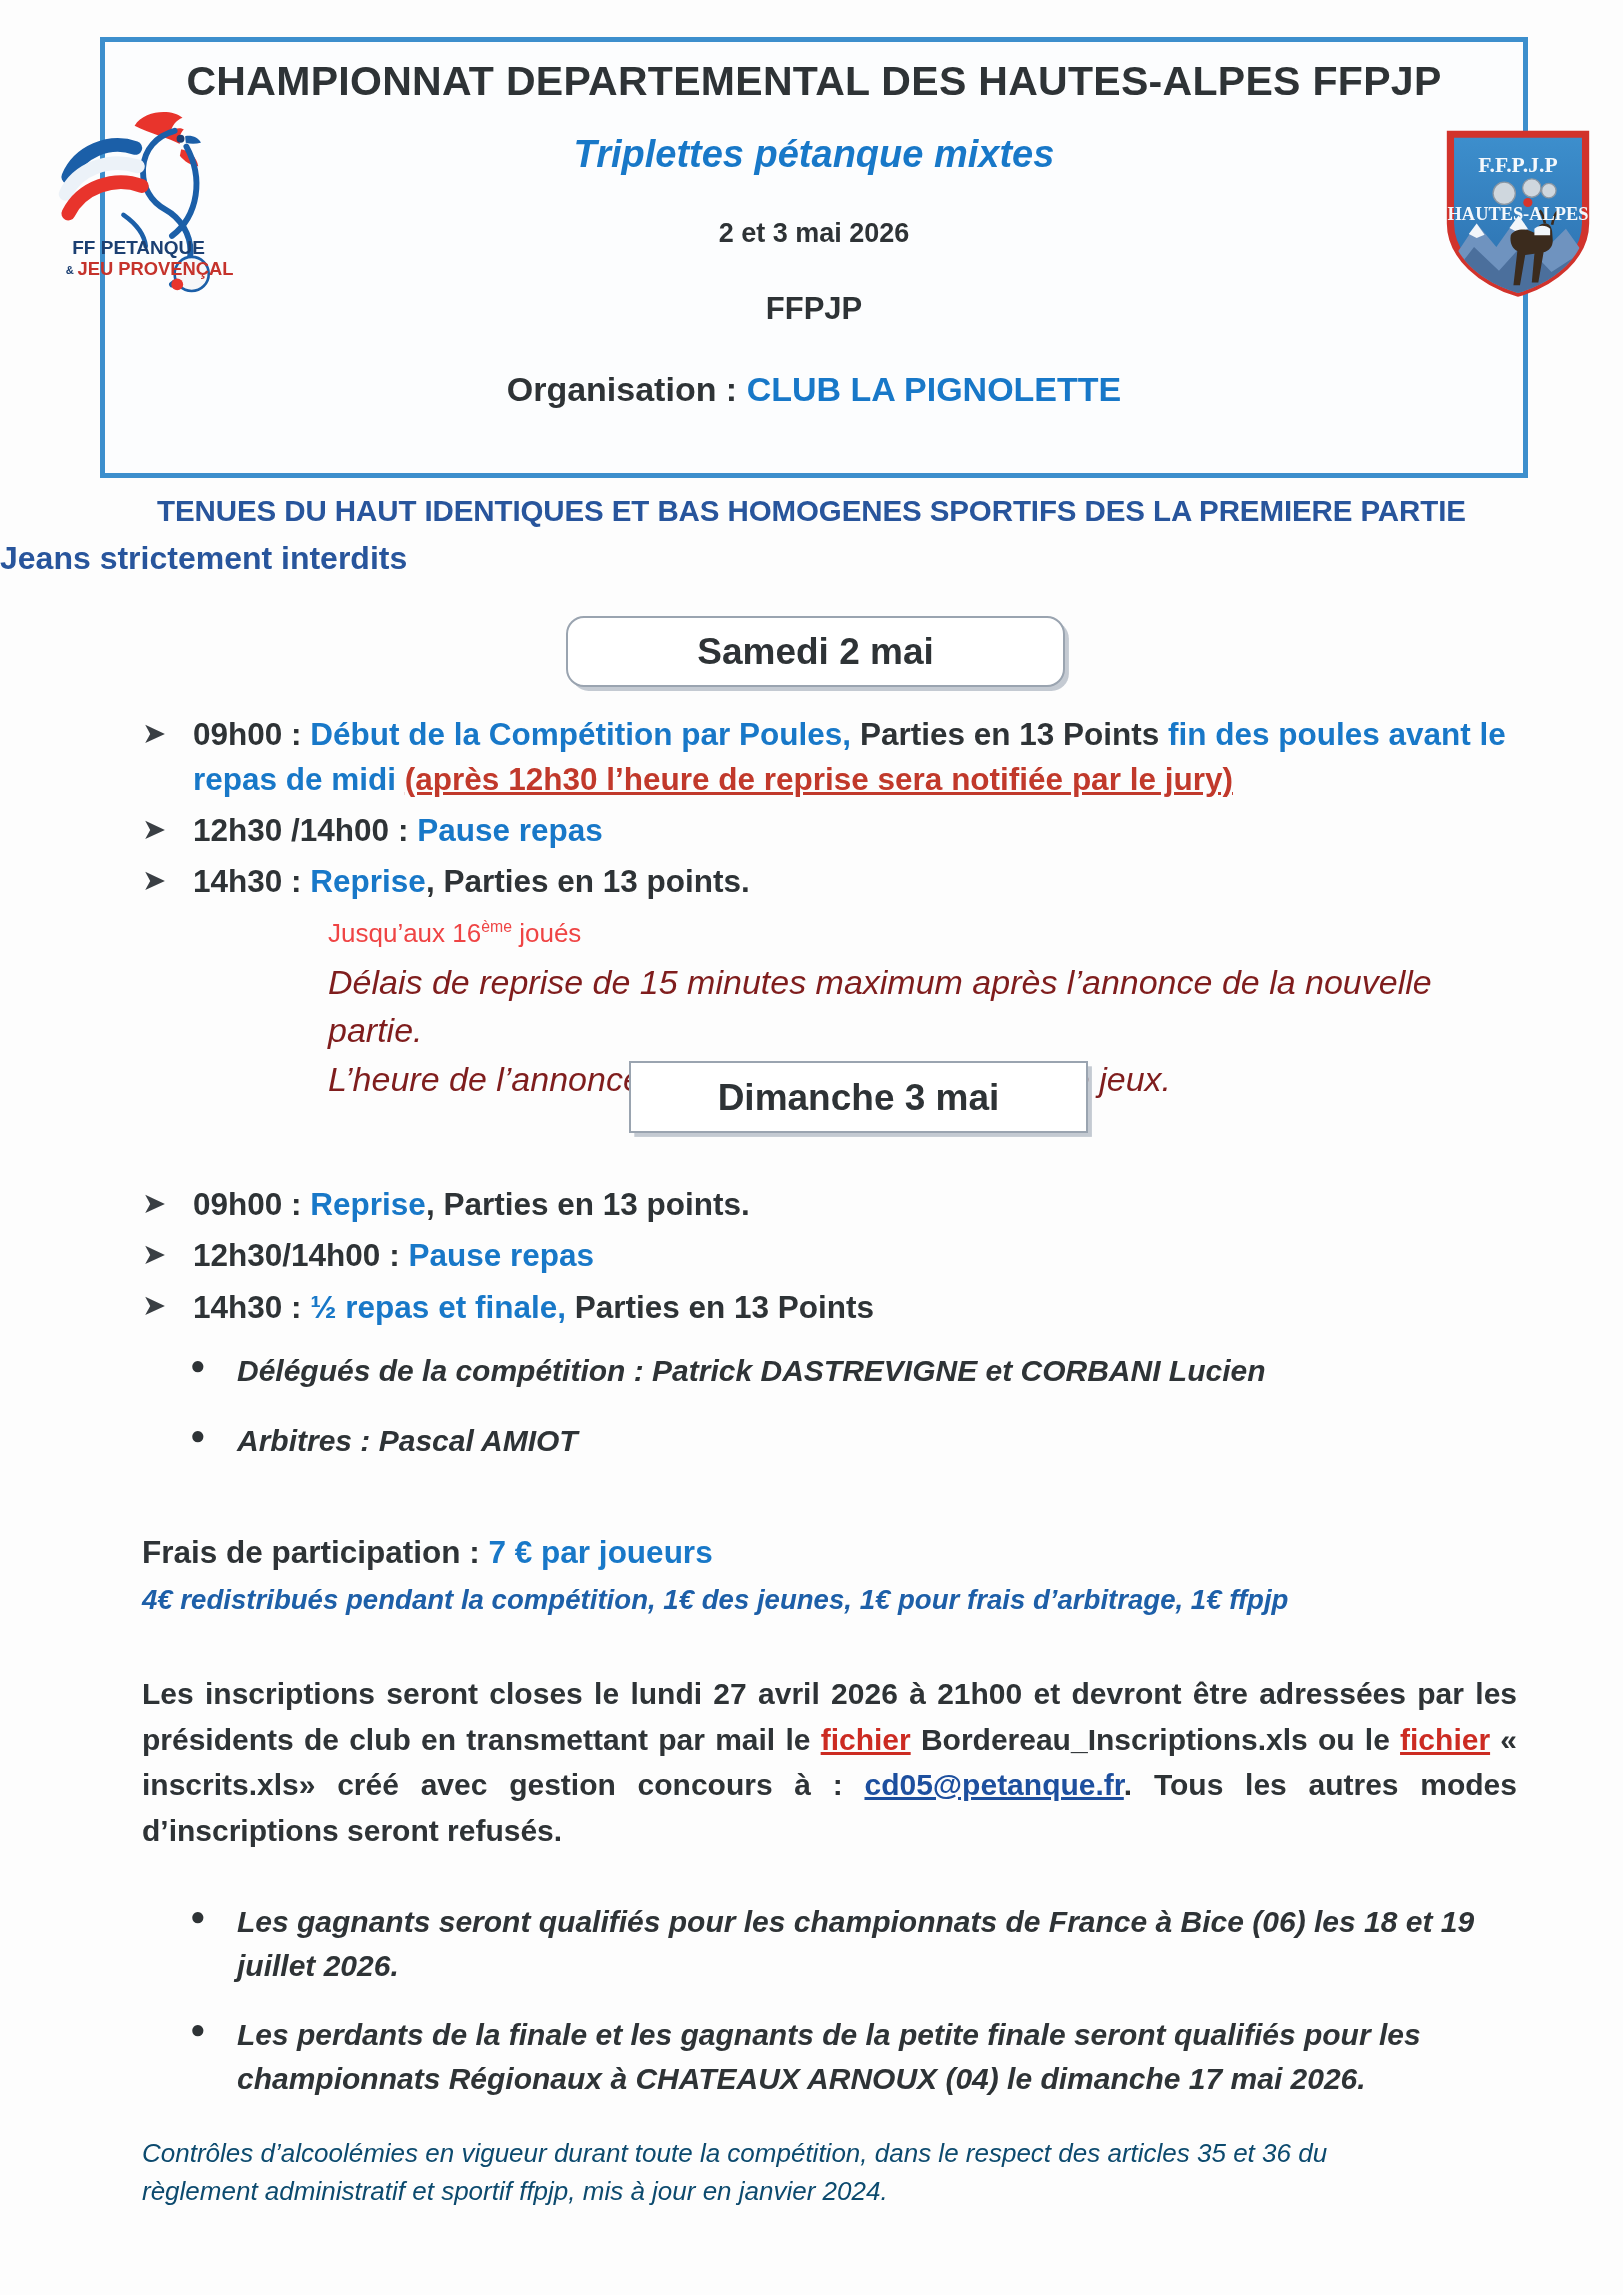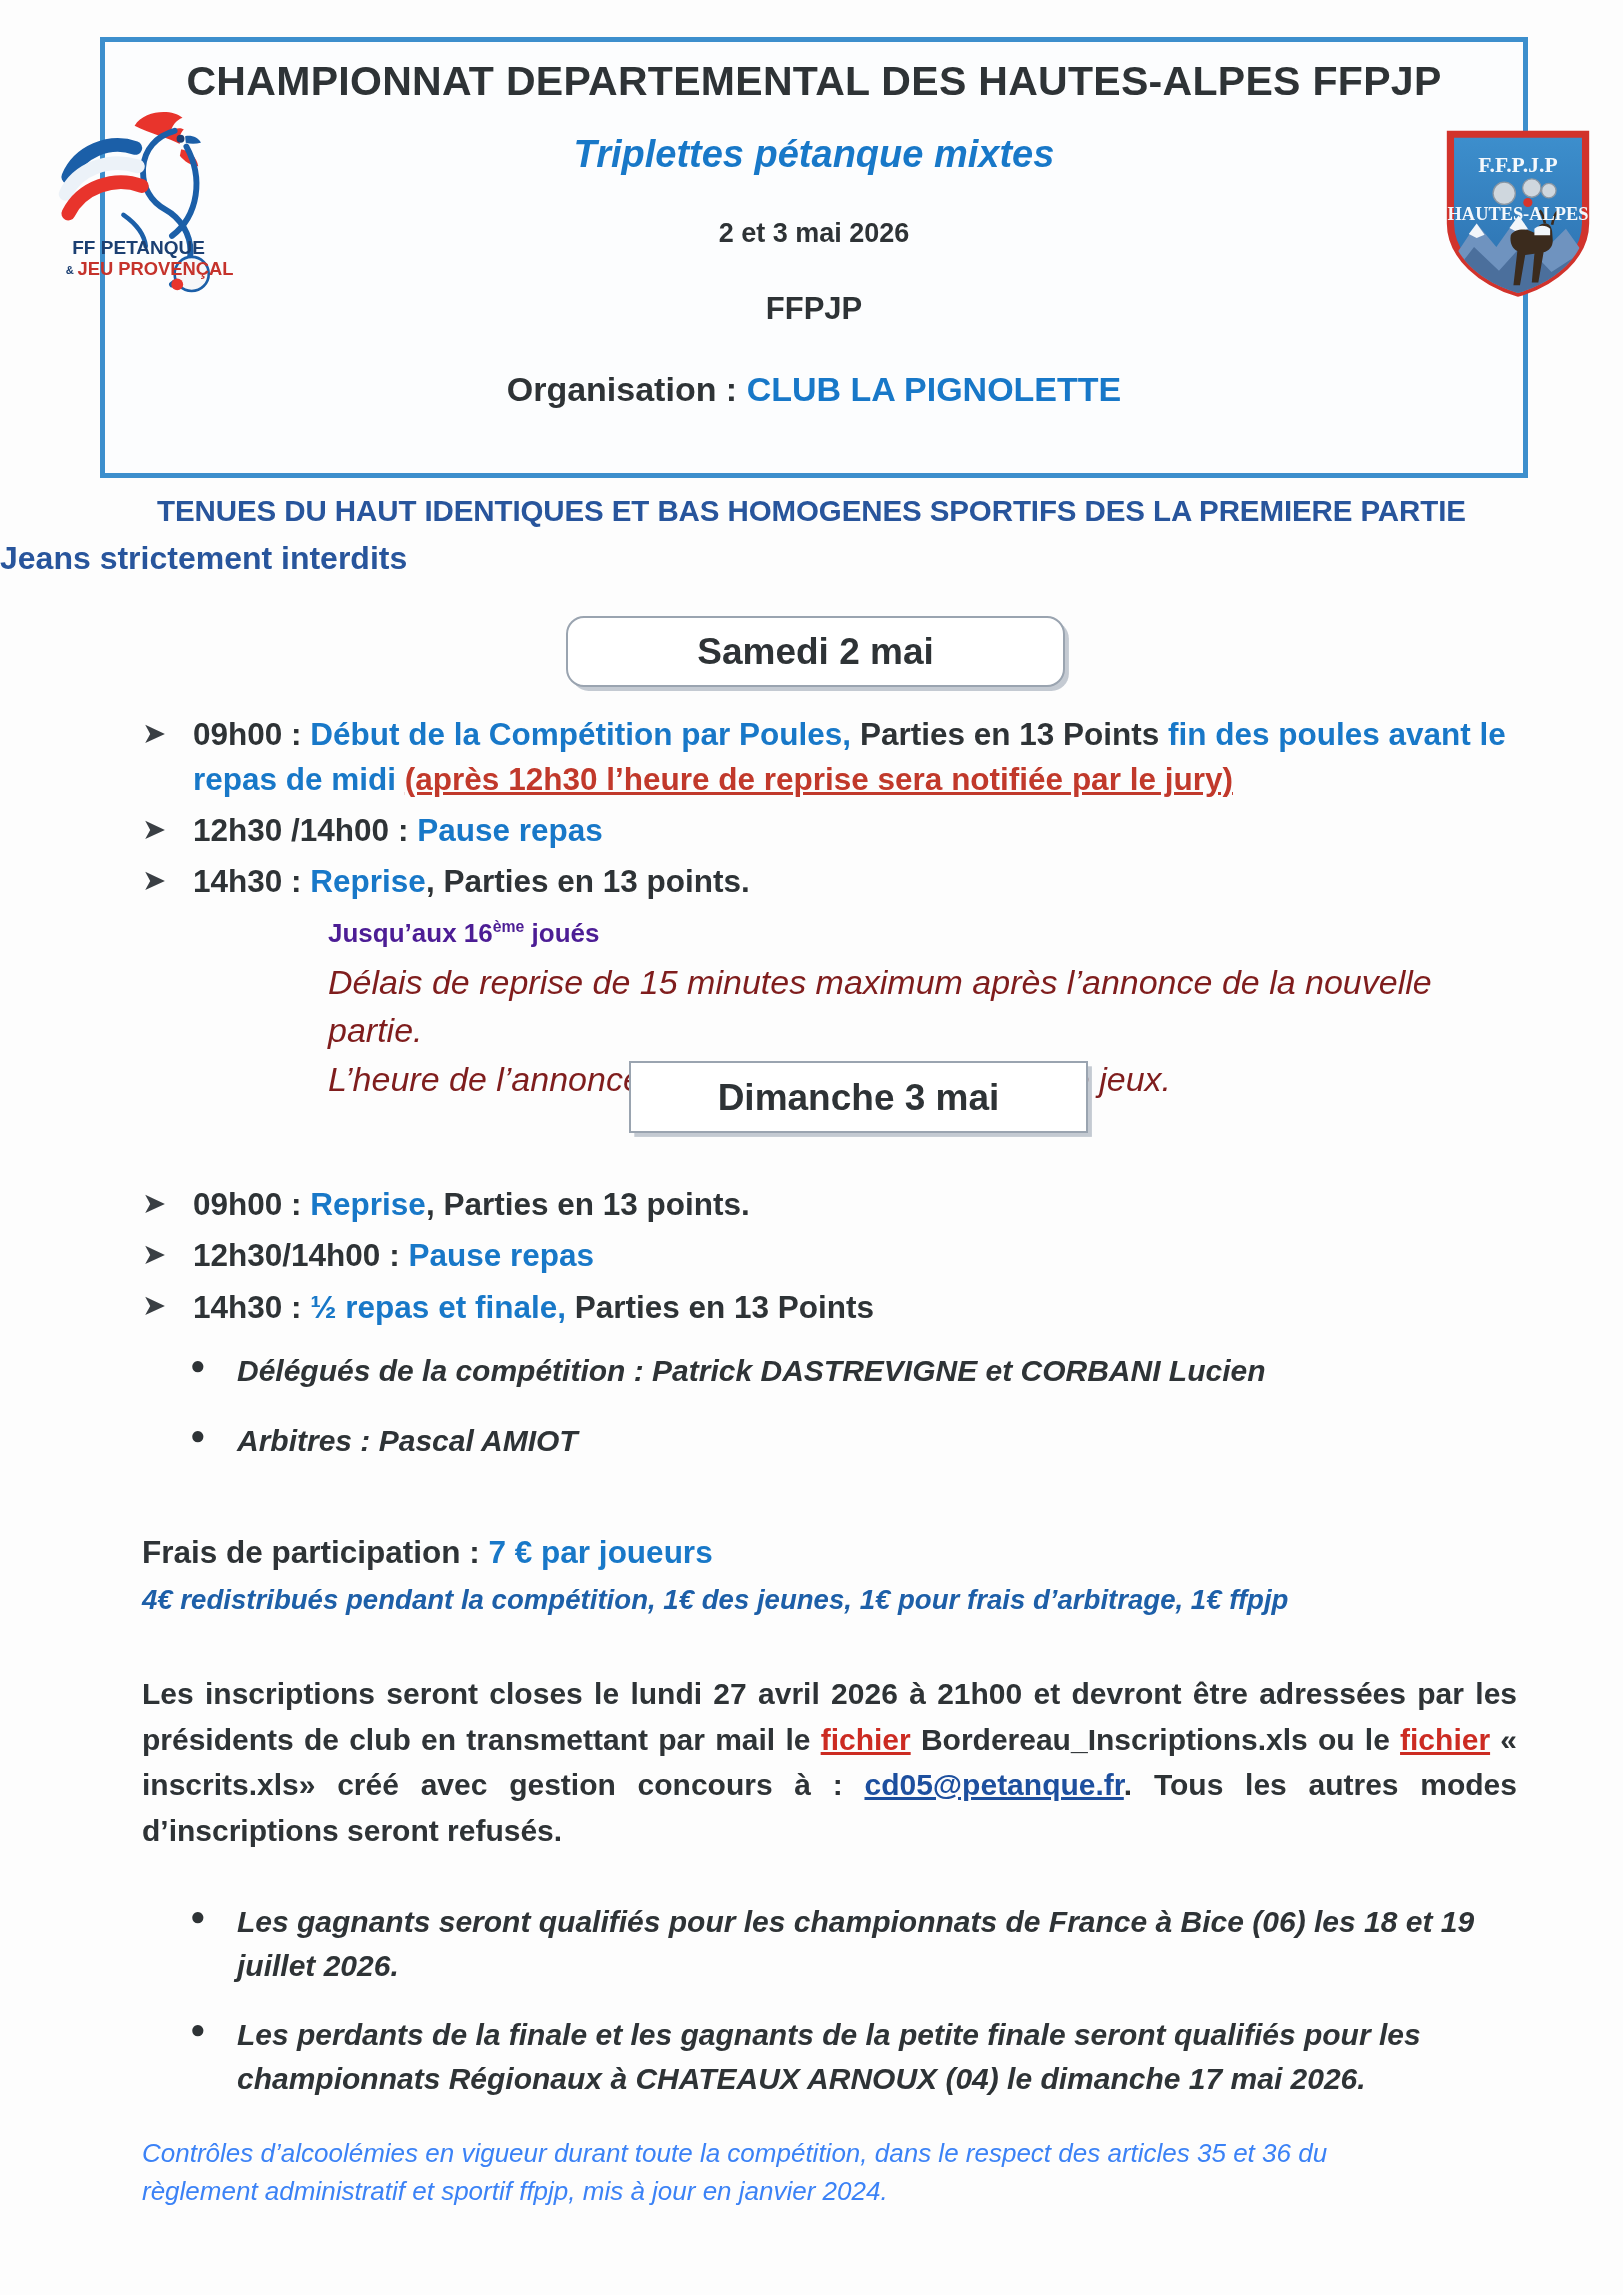--- a/index.html
+++ b/index.html
@@ -180,22 +180,22 @@
   .t-red-u { color: #c1392b; text-decoration: underline; }
 
   
   .subnote {
     position: absolute;
     left: 328px;
     width: 1182px;
   }
   .subnote-plain {
     font-size: 26px;
-    font-weight: bold;
-    color: #4c1d95;
+    font-weight: normal;
+    color: #ef4444;
     margin-bottom: 9.2px;
   }
   .subnote-plain sup { font-size: 15.8px; }
   .subnote-red {
     font-size: 34px;
     font-style: italic;
     color: #7f1d1d;
     line-height: 1.42;
   }
 
@@ -281,21 +281,21 @@
 
   
   .footer-red {
     position: absolute;
     left: 142px;
     top: 2135px;
     width: 1313px;
     font-size: 26px;
     font-style: italic;
     line-height: 1.45;
-    color: #3b82f6;
+    color: #0c4a6e;
   }
 </style>
 </head>
 <body>
 
 <div class="page">
 
   <div class="header-box">
     <div class="header-title">CHAMPIONNAT DEPARTEMENTAL DES HAUTES-ALPES FFPJP</div>
     <div class="header-subtitle">Triplettes pétanque mixtes</div>

